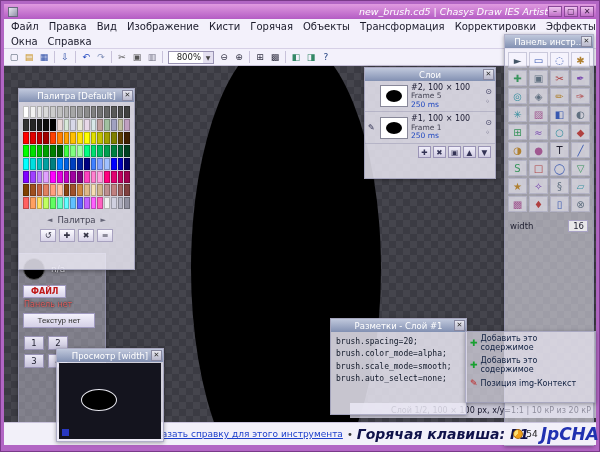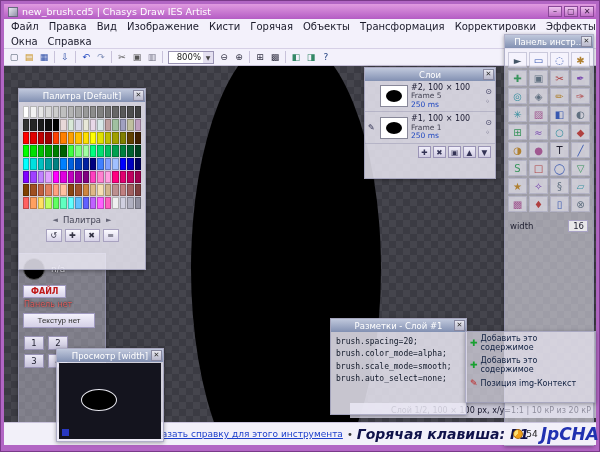--- a/index.html
+++ b/index.html
@@ -2,21 +2,21 @@
 <html><head>
 <meta charset="utf-8">
 <style>
   *{margin:0;padding:0;box-sizing:border-box;}
   body{font-family:"DejaVu Sans",sans-serif;font-size:10px;background:#888;}
   #window{position:relative;width:600px;height:452px;background:#b266c4;border:1px solid #7a3a8a;overflow:hidden;}
 
   
   .titlebar{position:absolute;left:3px;top:3px;right:3px;height:15px;background:linear-gradient(#e09ae0,#b45cc4);display:flex;align-items:center;color:#fff;font-size:9.5px;z-index:2;}
   .app-icon{width:10px;height:10px;margin:0 4px;background:linear-gradient(135deg,#e8e8f0,#9090a8);border:1px solid #6a6a80;flex:none;}
-  .title{flex:1;text-align:left;white-space:nowrap;overflow:hidden;}
+  .title{flex:1;text-align:right;white-space:nowrap;overflow:hidden;font-style:italic;}
   .winbtns{display:flex;gap:2px;margin-right:2px;}
   .wbtn{width:14px;height:11px;background:linear-gradient(#eec4ee,#c070c8);border:1px solid #8a4898;font-size:8px;line-height:9px;text-align:center;color:#3a1c44;}
 
   
   .menubar{position:absolute;left:3px;top:18px;right:3px;height:30px;background:#f3f1fb;border-bottom:1px solid #d6d0e6;z-index:2;}
   .menurow{display:flex;height:15px;align-items:center;padding-left:2px;}
   .menu-item{padding:0 5px;color:#1a1a2a;white-space:nowrap;}
   .toolbar{position:absolute;left:3px;top:48px;right:3px;height:17px;background:#f3f1fb;border-bottom:1px solid #c6c0d8;display:flex;align-items:center;gap:1px;padding-left:3px;z-index:2;}
   .tb-icon{width:14px;height:13px;font-size:9px;line-height:13px;text-align:center;}
   .tb-sep{width:1px;height:12px;background:#c8c2da;margin:0 2px;}
@@ -27,21 +27,21 @@
   
   .canvas{position:absolute;left:3px;top:65px;right:3px;bottom:29px;overflow:hidden;z-index:1;background-color:#3b3b43;background-image:linear-gradient(45deg,#45454d 25%,transparent 25%,transparent 75%,#45454d 75%),linear-gradient(45deg,#45454d 25%,transparent 25%,transparent 75%,#45454d 75%);background-size:14px 14px;background-position:0 0,7px 7px;}
   .ellipse{position:absolute;left:187px;top:-32px;width:190px;height:470px;background:#000;border-radius:50%;}
   .canvas-info{position:absolute;right:0;bottom:4px;left:346px;height:15px;line-height:15px;background:rgba(228,226,242,.82);color:#14142a;font-size:8px;text-align:right;padding-right:5px;}
 
   
   .panel{position:absolute;background:rgba(237,235,247,.84);border:1px solid rgba(150,150,180,.7);box-shadow:0 1px 4px rgba(0,0,0,.35);}
   .ptitle{position:relative;display:flex;align-items:center;justify-content:center;height:13px;background:linear-gradient(#c0c8dc,#8290b2);color:#fff;font-size:8.5px;}
   .pclose{position:absolute;right:1px;top:1px;width:11px;height:11px;background:linear-gradient(#e8e8f0,#b8b8cc);border:1px solid #8888a0;font-size:7px;line-height:9px;text-align:center;color:#333;}
 
-  #palette-panel{left:17px;top:87px;width:128px;height:182px;z-index:4;}
+  #palette-panel{left:17px;top:87px;width:117px;height:182px;z-index:4;}
   .swatch-grid{display:grid;grid-template-columns:repeat(16,1fr);gap:1px;padding:4px;}
   .swatch{height:12px;border:1px solid rgba(0,0,0,.25);}
   .palette-tab-row{display:flex;align-items:center;justify-content:center;gap:5px;height:14px;color:#445;font-size:8.5px;}
   .p-arrow{font-size:7px;color:#667;}
   .palette-btns{display:flex;gap:3px;justify-content:center;padding-top:2px;}
   .pbtn{width:16px;height:13px;background:linear-gradient(#fbfaff,#d8d4e8);border:1px solid #a8a2c0;font-size:8px;line-height:12px;text-align:center;color:#334;}
 
   #brush-panel{left:17px;top:252px;width:88px;height:170px;z-index:3;background:rgba(232,230,244,.38);}
   .brush-preview-row{display:flex;align-items:center;gap:6px;padding:4px;}
   .brush-circle{width:22px;height:22px;border-radius:50%;background:#000;border:1px solid #555;flex:none;}

